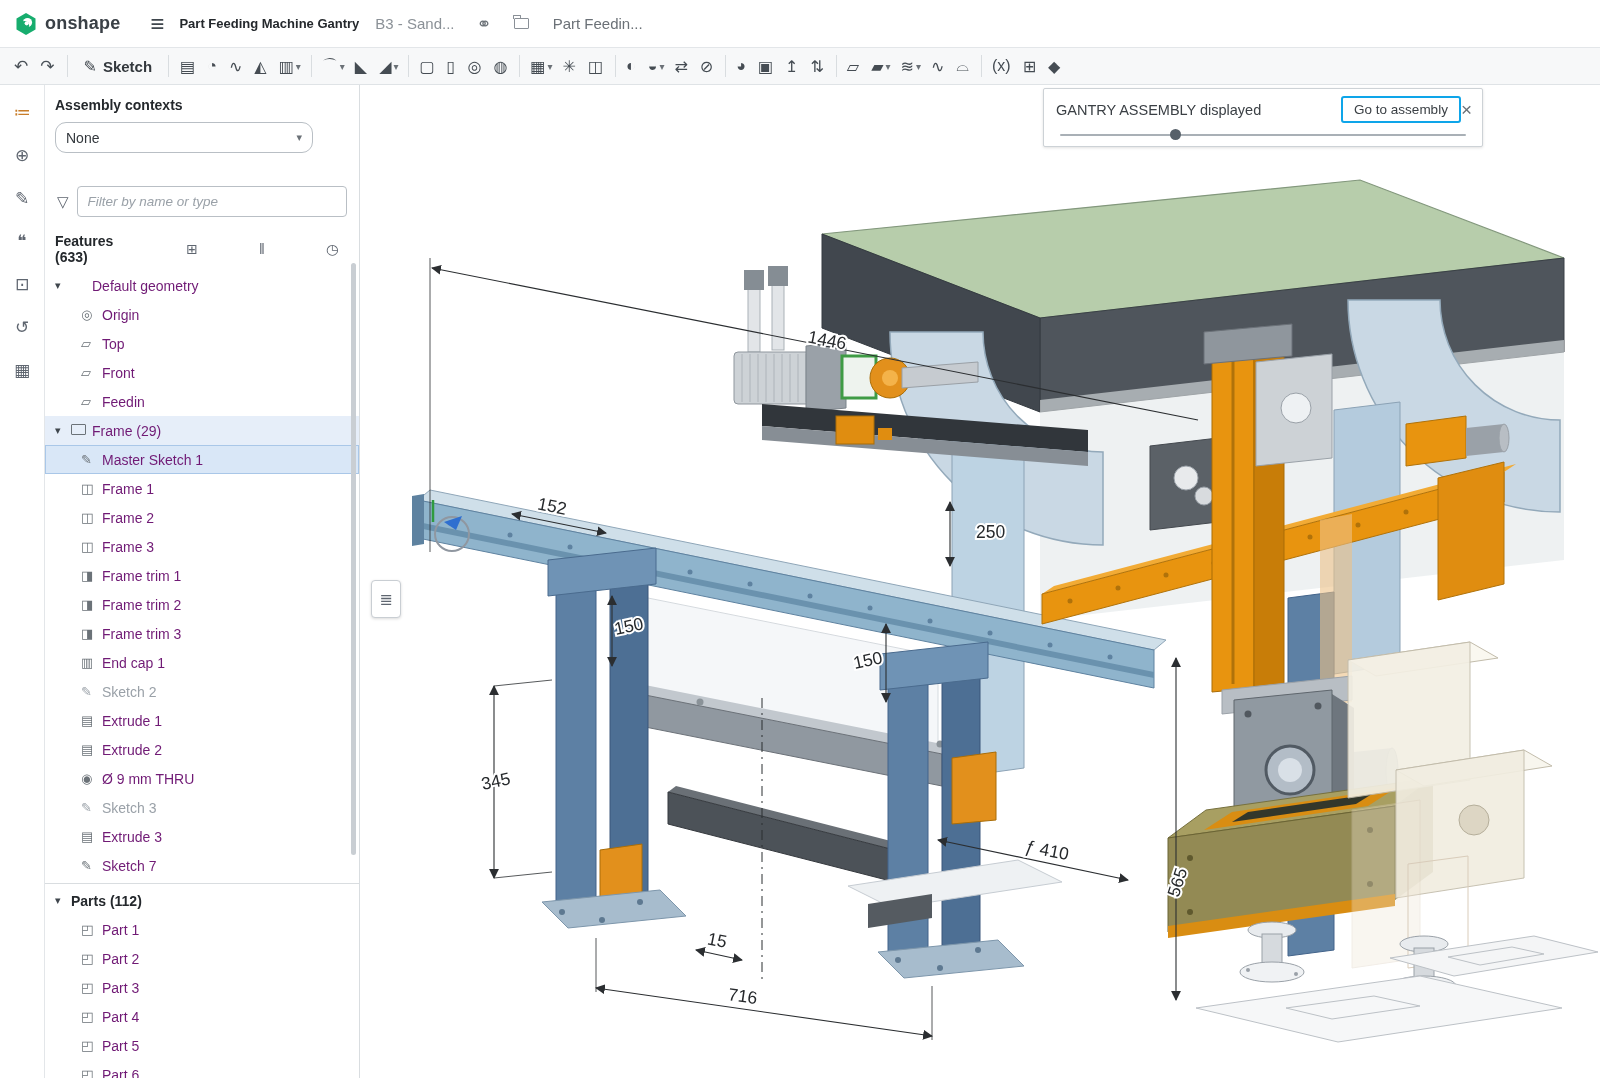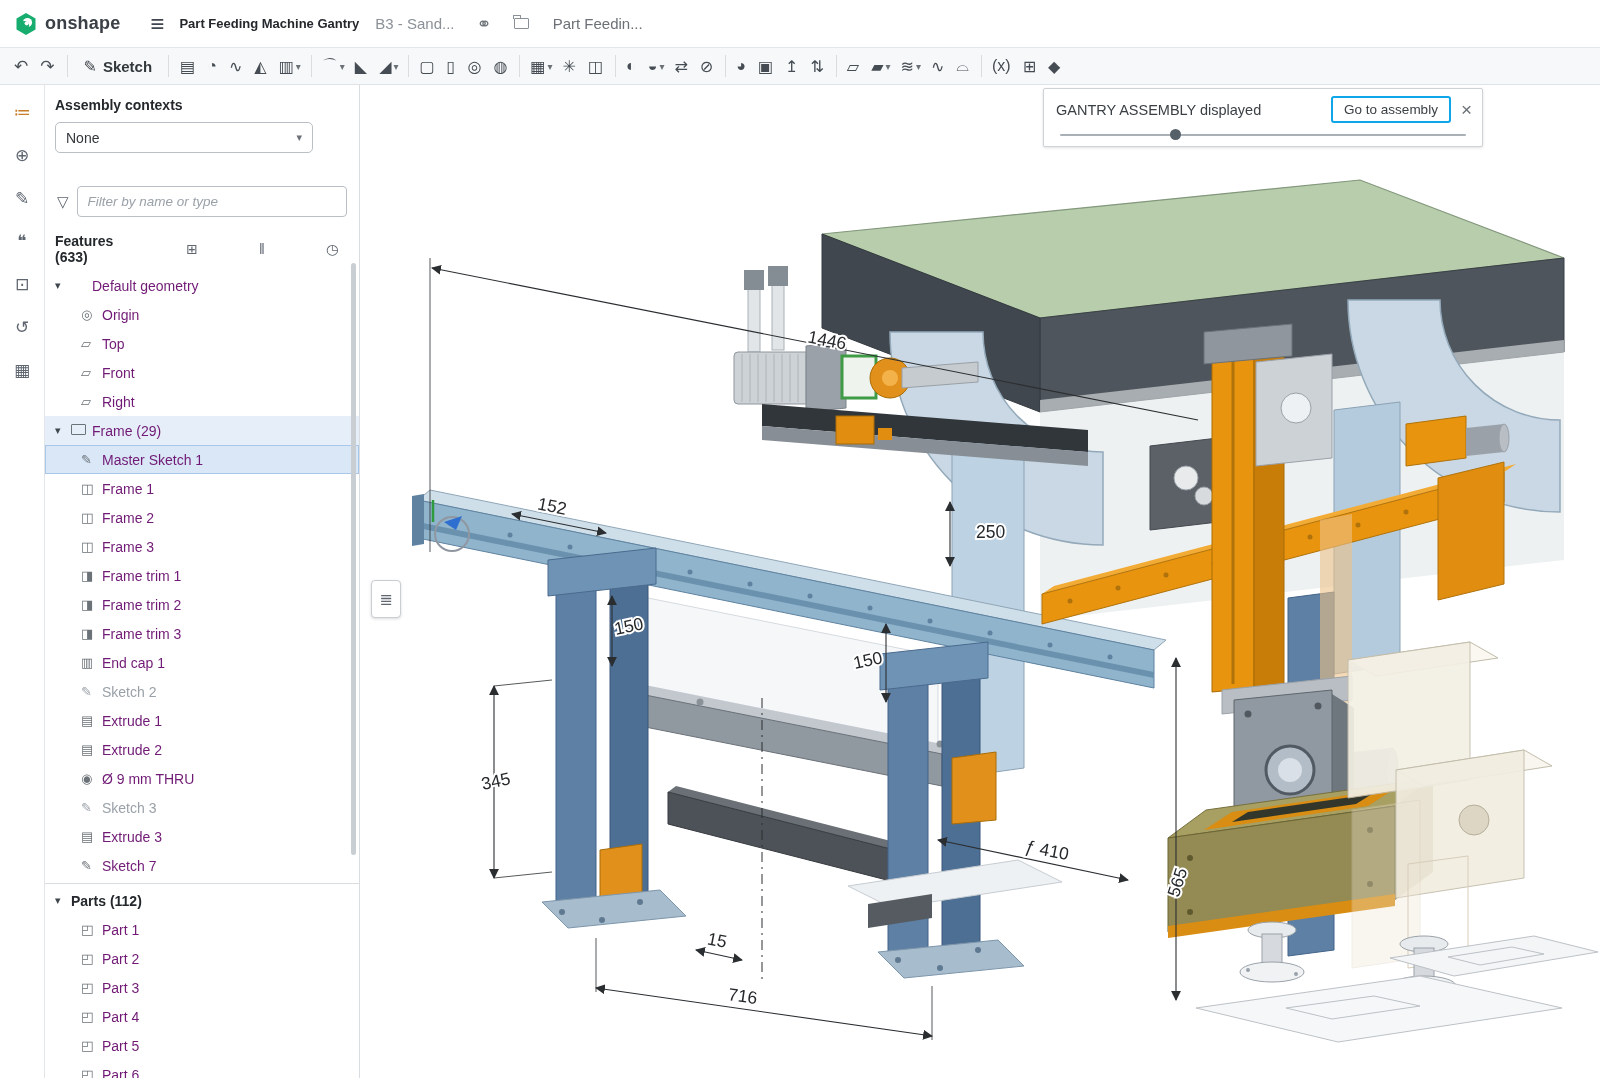--- a/index.html
+++ b/index.html
@@ -40,21 +40,21 @@
           padding-top:14px; gap:17px; }
   .rail-ico { width:28px; height:26px; display:flex; align-items:center; justify-content:center;
               font-size:17px; color:#5f6670; cursor:pointer; }
   .rail-ico:first-child { color:#c87d2a; }
 
   
   .panel { position:absolute; left:45px; top:85px; width:315px; height:993px; background:#fff;
            border-right:1px solid #d9dde0; overflow:hidden; }
   .ctx { padding:12px 12px 0 10px; }
   .ctx-label { font-size:14px; font-weight:700; color:#24282c; }
-  .ctx-select { margin-top:9px; height:31px; border:1px solid #b9bfc5; border-radius:5px; display:flex;
+  .ctx-select { margin-top:9px; height:31px; border:1px solid #b9bfc5; border-radius:11px; display:flex;
                 align-items:center; justify-content:space-between; padding:0 10px; font-size:14px; color:#33383d;
                 width:258px; cursor:pointer; background:#fff; }
   .ctx-select .caret { font-size:11px; color:#6b7177; }
   .filter-row { display:flex; align-items:center; gap:8px; padding:0 12px 0 12px; margin-top:33px; }
   .funnel { font-size:15px; color:#5f6670; }
   .filter-input { flex:1; height:31px; border:1px solid #b9bfc5; border-radius:4px; padding:0 10px;
                   font-size:13.5px; color:#33383d; font-family:inherit; outline:none; }
   .filter-input::placeholder { color:#9aa1a8; font-style:italic; }
   .feat-hdr { display:flex; align-items:center; margin-top:16px; padding:0 14px 6px 10px;gap:44px; }
   .feat-hdr .hdr-lbl { font-size:14px; font-weight:700; color:#24282c; flex:1; }
@@ -74,21 +74,21 @@
   .panel-divider { height:1px; background:#d9dde0; margin:3px 0 2px 0; }
   .vscroll { position:absolute; right:3px; top:178px; width:5px; height:592px; background:#c9ced3; border-radius:3px; }
 
   
   .canvas { position:absolute; left:360px; top:85px; width:1240px; height:993px; background:#fff; }
   .viewport { position:absolute; left:0; top:0; }
 
   
   .banner { position:absolute; left:1043px; top:88px; width:440px; height:59px; background:#fff;
             border:1px solid #cdd2d6; border-radius:2px; box-shadow:0 1px 3px rgba(0,0,0,.12); }
-  .banner-row { display:flex; align-items:center; padding:7px 10px 0 12px; gap:10px; }
+  .banner-row { display:flex; align-items:center; padding:7px 10px 0 12px; }
   .banner-text { flex:1; font-size:14.5px; color:#3b4045; white-space:nowrap; }
   .banner-btn { border:2px solid #0ea5e9; border-radius:3px; background:#fff; padding:4px 11px;
                 font-size:13.5px; color:#3b4045; font-family:inherit; cursor:pointer; white-space:nowrap; }
   .banner-close { font-size:19px; color:#6b7177; cursor:pointer; line-height:1; }
   .slider { position:relative; margin:11px 16px 0 16px; height:2px; background:#a9b0b6; border-radius:1px; }
   .slider-handle { position:absolute; top:-5px; left:27%; width:11px; height:11px; border-radius:50%;
                    background:#566069; cursor:pointer; }
 
   
   .flyout-btn { position:absolute; left:371px; top:580px; width:30px; height:38px; background:#fff;
@@ -348,21 +348,21 @@
         <span class="tlabel">Top</span>
       </div>
         <div class="tree-row" data-indent="1" data-icon="plane-icon">
         <span class="chev"></span>
         <span class="tico">▱</span>
         <span class="tlabel">Front</span>
       </div>
         <div class="tree-row" data-indent="1" data-icon="plane-icon">
         <span class="chev"></span>
         <span class="tico">▱</span>
-        <span class="tlabel">Right</span>
+        <span class="tlabel">Feedin</span>
       </div>
         <div class="tree-row" data-state="highlighted" data-indent="0" data-icon="folder-icon">
         <span class="chev">▾</span>
         <span class="tico"></span>
         <span class="tlabel">Frame (29)</span>
       </div>
         <div class="tree-row" data-state="selected" data-indent="1" data-icon="sketch-icon">
         <span class="chev"></span>
         <span class="tico">✎</span>
         <span class="tlabel">Master Sketch 1</span>

